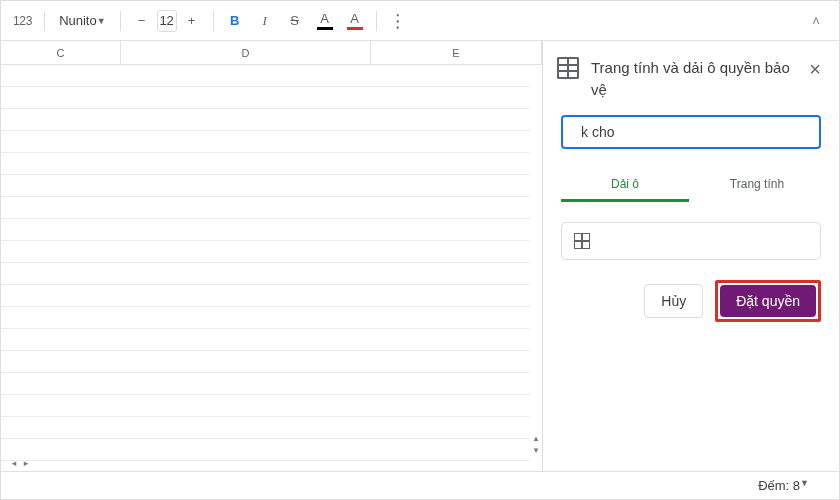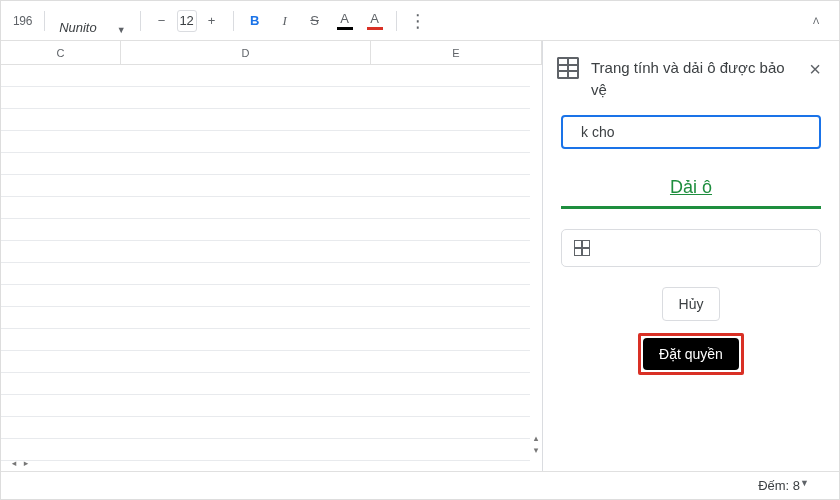--- a/index.html
+++ b/index.html
@@ -32,22 +32,22 @@
       min-width: 26px;
       border-radius: 4px;
       color: #5f6368;
       cursor: pointer;
       font-size: 13px;
       padding: 0 4px;
     }
     .tb-123 { font-size: 12px; letter-spacing: -0.3px; }
     .tb-sep { width: 1px; height: 20px; background: #dadce0; margin: 0 4px; }
     .font-dd {
-      display: flex; align-items: flex-end; gap: 20px;
-      padding: 0 6px; height: 28px; border-radius: 4px; cursor: pointer; font-style: italic;
+      display: flex; align-items: center; gap: 0;
+      padding: 0 6px; height: 28px; border-radius: 4px; cursor: pointer;
     }
     .size-group {
       display: flex; align-items: center; gap: 2px;
     }
     .size-input {
       width: 20px; height: 22px; border: 1px solid #dadce0; border-radius: 3px;
       text-align: center; font-size: 13px; color: #3c4043;
     }
     .bold-active {
       color: #1a73e8; font-weight: bold;
@@ -139,67 +139,67 @@
     .desc-input {
       width: 100%; height: 34px; border: 2px solid #1a73e8;
       border-radius: 4px; padding: 0 18px; font-size: 14px; color: #3c4043;
       outline: none;
     }
     .tabs {
       display: flex; margin-top: 18px; gap: 4px;
     }
     .tab {
       flex: 1; text-align: center; padding: 10px 0 8px 0;
-      font-size: 18px; color: #5f6368; cursor: pointer; text-decoration: underline;
+      font-size: 12px; color: #5f6368; cursor: pointer;
     }
     .tab.active {
       color: #1e8e3e; border-bottom: 3px solid #1e8e3e;
       font-weight: 500;
     }
     .range-box {
       margin-top: 20px;
       border: 1px solid #dadce0; border-radius: 5px;
       height: 38px; display: flex; align-items: center;
       padding: 0 8px 0 12px; font-size: 14px; color: #3c4043;
       justify-content: space-between;
     }
     .grid-icon-sm {
       width: 16px; height: 16px;
       display: grid; grid-template-columns: 1fr 1fr; grid-template-rows: 1fr 1fr;
       gap: 0;
     }
     .grid-icon-sm > div { border: 1px solid #5f6368; }
     .actions {
-      margin-top: 20px; display: flex; justify-content: flex-end; gap: 12px; align-items: center; flex-direction: column;
+      margin-top: 20px; display: flex; justify-content: flex-end; gap: 12px; align-items: center;
     }
     .btn-cancel {
       border: 1px solid #dadce0; background: #fff; color: #3c4043;
       border-radius: 4px; padding: 8px 16px; font-size: 14px; cursor: pointer;
     }
     .btn-primary-wrap {
       border: 3px solid #d93025; padding: 2px; border-radius: 2px;
     }
     .btn-primary {
-      background: #000000; color: #fff; border: none;
+      background: #701a75; color: #fff; border: none;
       border-radius: 4px; padding: 8px 16px; font-size: 14px; font-weight: 500;
       cursor: pointer;
     }
 
     .statusbar {
       height: 28px; display: flex; align-items: center; justify-content: flex-end;
       padding: 0 30px; font-size: 13px; color: #3c4043;
       border-top: 1px solid #e0e0e0; background: #fff;
     }
     .status-item { display: flex; }
   </style>
 </head>
 <body>
 
 <div class="toolbar">
-  <div class="tb-btn tb-123">196</div>
+  <div class="tb-btn tb-123">123</div>
   <div class="tb-sep"></div>
   <div class="font-dd">
     <span>Nunito</span>
     <span class="caret">▼</span>
   </div>
   <div class="tb-sep"></div>
   <div class="size-group">
     <div class="tb-btn">−</div>
     <input class="size-input" value="12" style="">
     <div class="tb-btn">+</div>
@@ -265,27 +265,28 @@
   <div class="sidepanel">
     <div class="sp-header">
       <div class="sheet-ico">
         <div></div>
           <div></div>
           <div></div>
           <div></div>
           <div></div>
           <div></div>
       </div>
-      <div class="sp-title">Trang tính và dải ô được bảo vệ</div>
+      <div class="sp-title">Trang tính và dải ô quyền bảo vệ</div>
       <div class="sp-close">×</div>
     </div>
     <div class="sp-body">
       <input class="desc-input" value="k cho" style="">
       <div class="tabs">
         <div class="tab active">Dải ô</div>
+        <div class="tab">Trang tính</div>
       </div>
       <div class="range-box">
         <span class="grid-icon-sm">
           <div></div>
             <div></div>
             <div></div>
             <div></div>
         </span>
       </div>
       <div class="actions">

